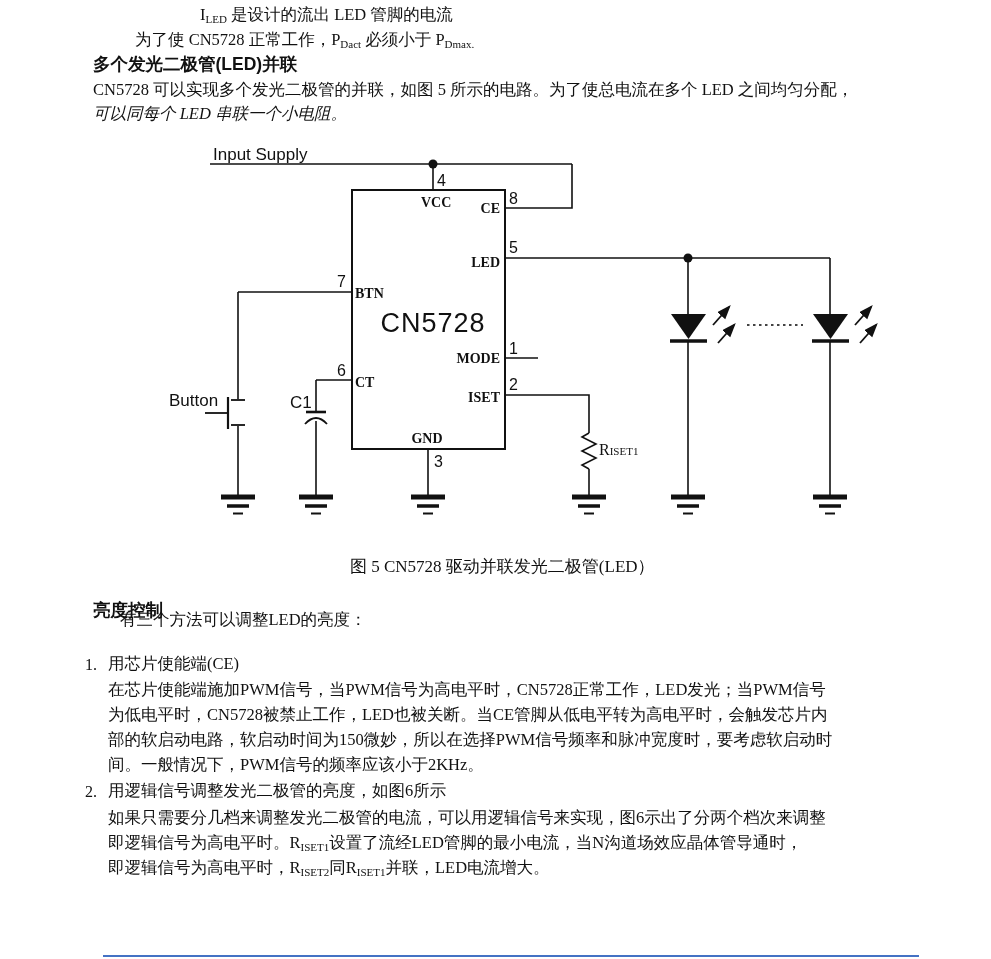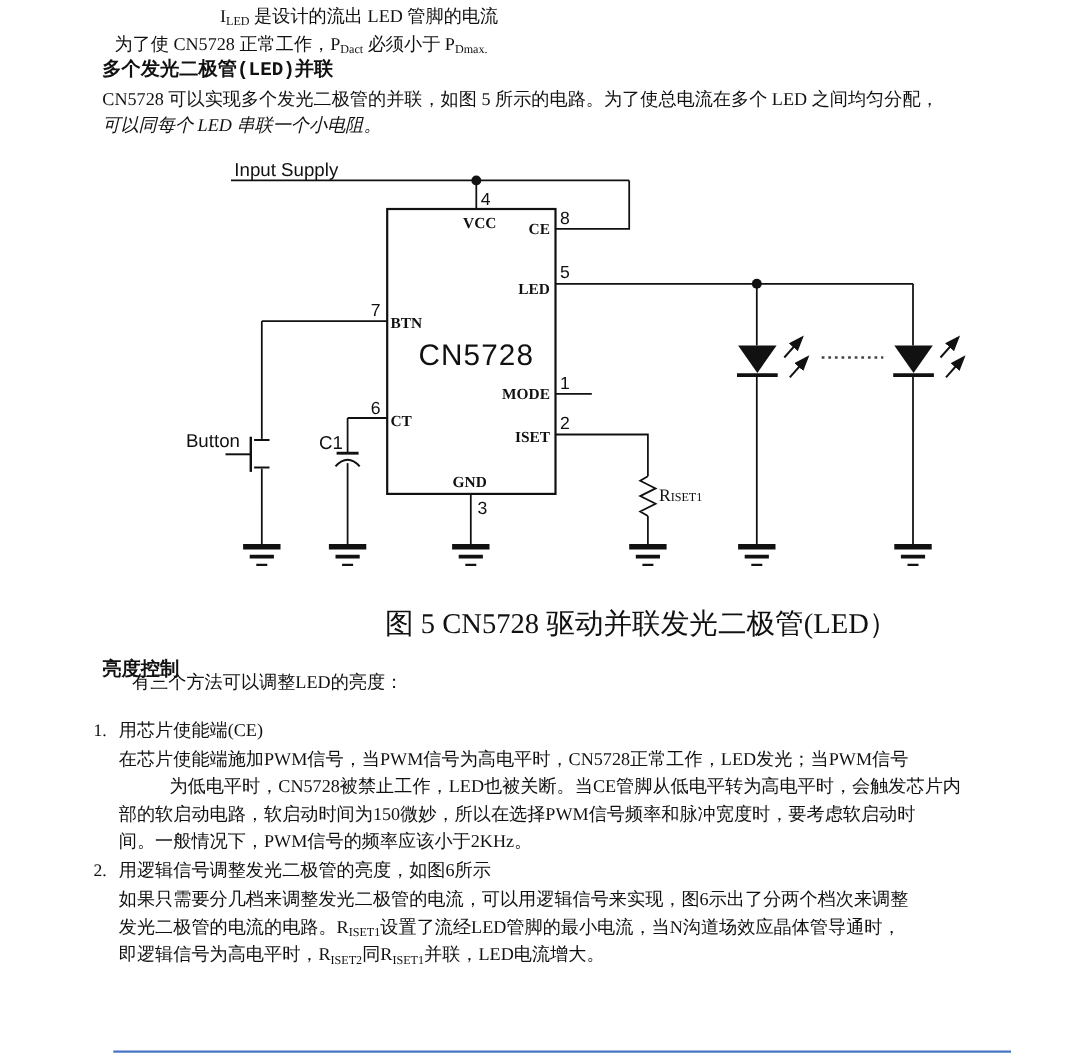--- a/index.html
+++ b/index.html
@@ -1,40 +1,40 @@
 <!DOCTYPE html>
 <html><head>
 <meta charset="utf-8">
 <style>
   html,body{margin:0;padding:0;background:#ffffff;}
   .page{position:relative;width:919px;height:959px;background:#ffffff;overflow:hidden;
         font-family:"Liberation Serif",serif;color:#111;}
   .abs{position:absolute;white-space:nowrap;}
   .body-line{font-size:16.5px;line-height:24px;}
-  .hd{font-family:Liberation Mono, monospace;font-weight:bold;font-size:17.5px;line-height:22px;text-align:right;}
-  .caption{font-size:26px;line-height:26px;}
+  .hd{font-family:Liberation Sans, sans-serif;font-weight:bold;font-size:17.5px;line-height:22px;text-align:right;}
+  .caption{font-size:17px;line-height:26px;}
   sub.sb{font-size:11px;vertical-align:-3px;line-height:0;}
   .num{font-size:16px;}
   
   .st{font-family:"Liberation Sans",sans-serif;font-size:17px;fill:#111;}
   .sn{font-family:"Liberation Sans",sans-serif;font-size:16px;fill:#111;}
   .sp{font-family:"Liberation Serif",serif;font-weight:bold;font-size:14px;fill:#111;}
   .cn{font-family:"Liberation Sans",sans-serif;font-size:27px;fill:#111;letter-spacing:1px;}
   .sr{font-family:"Liberation Serif",serif;font-size:16px;fill:#111;}
   .srs{font-size:11px;}
   .bottom-rule{position:absolute;left:103px;top:955px;width:888px;height:2px;background:#4472c4;}
 </style>
 </head>
 <body>
 
 <div class="page">
 
   <div class="abs body-line" style="left:200px;top:3px;"><span>I</span><sub class="sb">LED</sub><span> 是设计的流出 LED 管脚的电流</span></div>
 
-  <div class="abs body-line" style="left:104px;top:28px;"><span>为了使 CN5728 正常工作，P</span><sub class="sb">Dact</sub><span> 必须小于 P</span><sub class="sb">Dmax.</sub></div>
+  <div class="abs body-line" style="left:135px;top:28px;"><span>为了使 CN5728 正常工作，P</span><sub class="sb">Dact</sub><span> 必须小于 P</span><sub class="sb">Dmax.</sub></div>
 
   <div class="abs hd" style="left:93px;top:53px;">多个发光二极管(LED)并联</div>
   <div class="abs body-line" style="left:93px;top:78px;">CN5728 可以实现多个发光二极管的并联，如图 5 所示的电路。为了使总电流在多个 LED 之间均匀分配，</div>
   <div class="abs body-line" style="left:93px;top:102px;font-style:italic;">可以同每个 LED 串联一个小电阻。</div>
 
   <svg class="abs" style="left:0;top:140px;" width="991" height="408" viewBox="0 0 991 408">
     <defs>
       <marker id="ah" markerWidth="9" markerHeight="8" refX="6.5" refY="3" orient="auto">
         <path d="M0,0 L8,3 L0,6 Z" fill="#111"></path>
       </marker>
@@ -151,25 +151,25 @@
   </svg>
 
   <div class="abs caption" style="left:350px;top:554px;">图 5   CN5728 驱动并联发光二极管(LED）</div>
 
   <div class="abs hd" style="left:93px;top:599px;">亮度控制</div>
   <div class="abs body-line" style="left:120px;top:608px;">有三个方法可以调整LED的亮度：</div>
 
   <div class="abs body-line num" style="left:85px;top:653px;">1.</div>
   <div class="abs body-line" style="left:108px;top:652px;">用芯片使能端(CE)</div>
   <div class="abs body-line" style="left:108px;top:678px;">在芯片使能端施加PWM信号，当PWM信号为高电平时，CN5728正常工作，LED发光；当PWM信号</div>
-  <div class="abs body-line" style="left:108px;top:703px;margin-left:46px;">为低电平时，CN5728被禁止工作，LED也被关断。当CE管脚从低电平转为高电平时，会触发芯片内</div>
+  <div class="abs body-line" style="left:108px;top:703px;">为低电平时，CN5728被禁止工作，LED也被关断。当CE管脚从低电平转为高电平时，会触发芯片内</div>
   <div class="abs body-line" style="left:108px;top:728px;text-align:center;">部的软启动电路，软启动时间为150微妙，所以在选择PWM信号频率和脉冲宽度时，要考虑软启动时</div>
   <div class="abs body-line" style="left:108px;top:753px;">间。一般情况下，PWM信号的频率应该小于2KHz。</div>
 
   <div class="abs body-line num" style="left:85px;top:780px;">2.</div>
   <div class="abs body-line" style="left:108px;top:779px;text-align:center;">用逻辑信号调整发光二极管的亮度，如图6所示</div>
   <div class="abs body-line" style="left:108px;top:806px;">如果只需要分几档来调整发光二极管的电流，可以用逻辑信号来实现，图6示出了分两个档次来调整</div>
-  <div class="abs body-line" style="left:108px;top:831px;"><span>发光二极管的电流的电路。R</span><sub class="sb">ISET1</sub><span>设置了流经LED管脚的最小电流，当N沟道场效应晶体管导通时，</span></div>
+  <div class="abs body-line" style="left:108px;top:831px;"><span>即逻辑信号为高电平时。R</span><sub class="sb">ISET1</sub><span>设置了流经LED管脚的最小电流，当N沟道场效应晶体管导通时，</span></div>
   <div class="abs body-line" style="left:108px;top:856px;"><span>即逻辑信号为高电平时，R</span><sub class="sb">ISET2</sub><span>同R</span><sub class="sb">ISET1</sub><span>并联，LED电流增大。</span></div>
 
   <div class="bottom-rule"></div>
 
 </div>
 
 </body></html>

